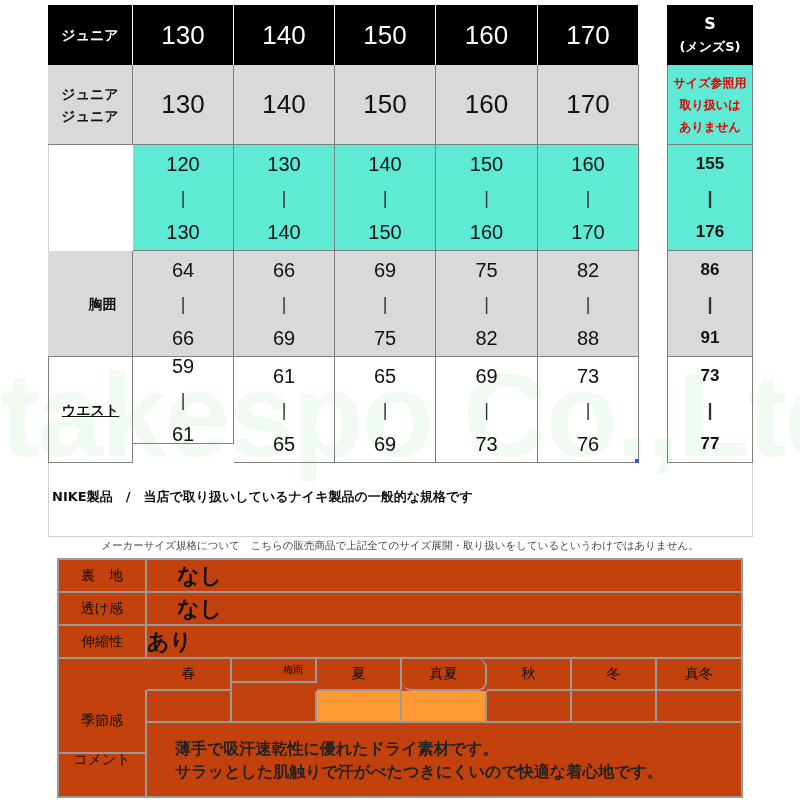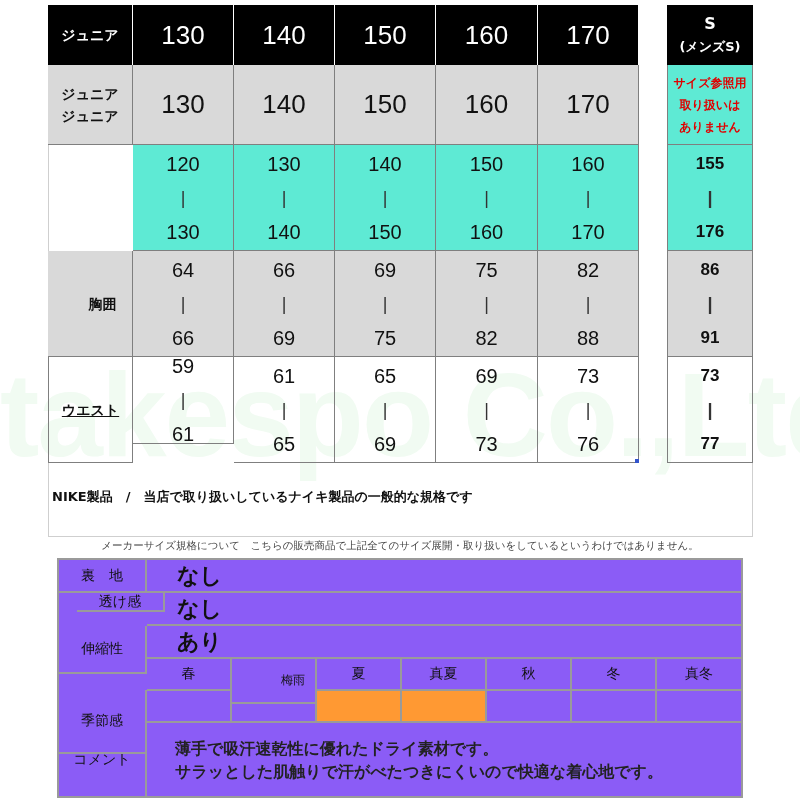--- a/index.html
+++ b/index.html
@@ -149,37 +149,37 @@
       <span>77</span>
     </div>
 
   <div class="abs" style="left:587px;top:454px;width:4px;height:4px;background:#3355cc;"></div>
 
   <div class="abs" style="left:4px;top:480px;width:690px;height:24px;font-size:13px;font-weight:bold;line-height:24px;color:#111;">NIKE製品　/　当店で取り扱いしているナイキ製品の一般的な規格です</div>
 </div>
 
 <div class="abs" style="left:0;top:536px;width:800px;height:18px;text-align:center;font-size:10.5px;line-height:18px;color:#444;z-index:1;">メーカーサイズ規格について　こちらの販売商品で上記全てのサイズ展開・取り扱いをしているというわけではありません。</div>
 
-<div class="abs" style="left:57px;top:558px;width:686px;height:240px;border-top:2px solid #9a9a9a;border-left:2px solid #9a9a9a;z-index:1;background:#8b5cf6;">
+<div class="abs" style="left:57px;top:558px;width:686px;height:240px;border-top:2px solid #9a9a9a;border-left:2px solid #9a9a9a;z-index:1;background:#c2410c;">
 
   <div class="bt" style="left:0;top:0;width:88px;height:33px;justify-content:center;font-size:14px;">裏　地</div>
   <div class="bt" style="left:88px;top:0;width:596px;height:33px;padding-left:30px;font-size:22px;font-weight:bold;">なし</div>
 
-  <div class="bt" style="left:18px;top:33px;width:88px;height:19px;justify-content:center;font-size:14px;">透け感</div>
+  <div class="bt" style="left:0;top:33px;width:88px;height:33px;justify-content:center;font-size:14px;">透け感</div>
   <div class="bt" style="left:88px;top:33px;width:596px;height:33px;padding-left:30px;font-size:22px;font-weight:bold;">なし</div>
 
-  <div class="bt" style="left:0;top:66px;width:88px;height:48px;justify-content:center;font-size:14px;">伸縮性</div>
-  <div class="bt" style="left:88px;top:66px;width:596px;height:33px;padding-left:30px;font-size:22px;font-weight:bold;">あり</div>
+  <div class="bt" style="left:0;top:66px;width:88px;height:33px;justify-content:center;font-size:14px;">伸縮性</div>
+  <div class="bt" style="left:88px;top:66px;width:596px;height:33px;font-size:22px;font-weight:bold;">あり</div>
 
   <div class="bt" style="left:0;top:99px;width:88px;height:64px;justify-content:center;font-size:14px;margin-top:31px;">季節感</div>
 
   <div class="bt" style="left:88px;top:99px;width:85px;height:32px;justify-content:center;font-size:14px;">春</div>
-  <div class="bt" style="left:173px;top:99px;width:85px;height:45px;justify-content:center;font-size:12px;padding-left:39px;">梅雨</div>
+  <div class="bt" style="left:173px;top:99px;width:85px;height:24px;justify-content:center;font-size:10px;padding-left:39px;">梅雨</div>
   <div class="bt" style="left:258px;top:99px;width:85px;height:32px;justify-content:center;font-size:14px;">夏</div>
-  <div class="bt" style="left:343px;top:99px;width:85px;height:32px;justify-content:center;font-size:14px;">真夏</div>
+  <div class="bt" style="left:343px;top:99px;width:85px;height:32px;justify-content:center;font-size:14px;border-radius:9px;">真夏</div>
   <div class="bt" style="left:428px;top:99px;width:85px;height:32px;justify-content:center;font-size:14px;">秋</div>
   <div class="bt" style="left:513px;top:99px;width:85px;height:32px;justify-content:center;font-size:14px;">冬</div>
   <div class="bt" style="left:598px;top:99px;width:86px;height:32px;justify-content:center;font-size:14px;">真冬</div>
 
   <div class="bt season-val" style="left:88px;top:131px;width:85px;height:32px;"></div>
   <div class="bt season-val" style="left:173px;top:131px;width:85px;height:32px;"></div>
   <div class="bt season-val" style="left: 258px; top: 131px; width: 85px; height: 32px; background: rgb(255, 153, 51);"></div>
   <div class="bt season-val" style="left: 343px; top: 131px; width: 85px; height: 32px; background: rgb(255, 153, 51);"></div>
   <div class="bt season-val" style="left:428px;top:131px;width:85px;height:32px;"></div>
   <div class="bt season-val" style="left:513px;top:131px;width:85px;height:32px;"></div>

